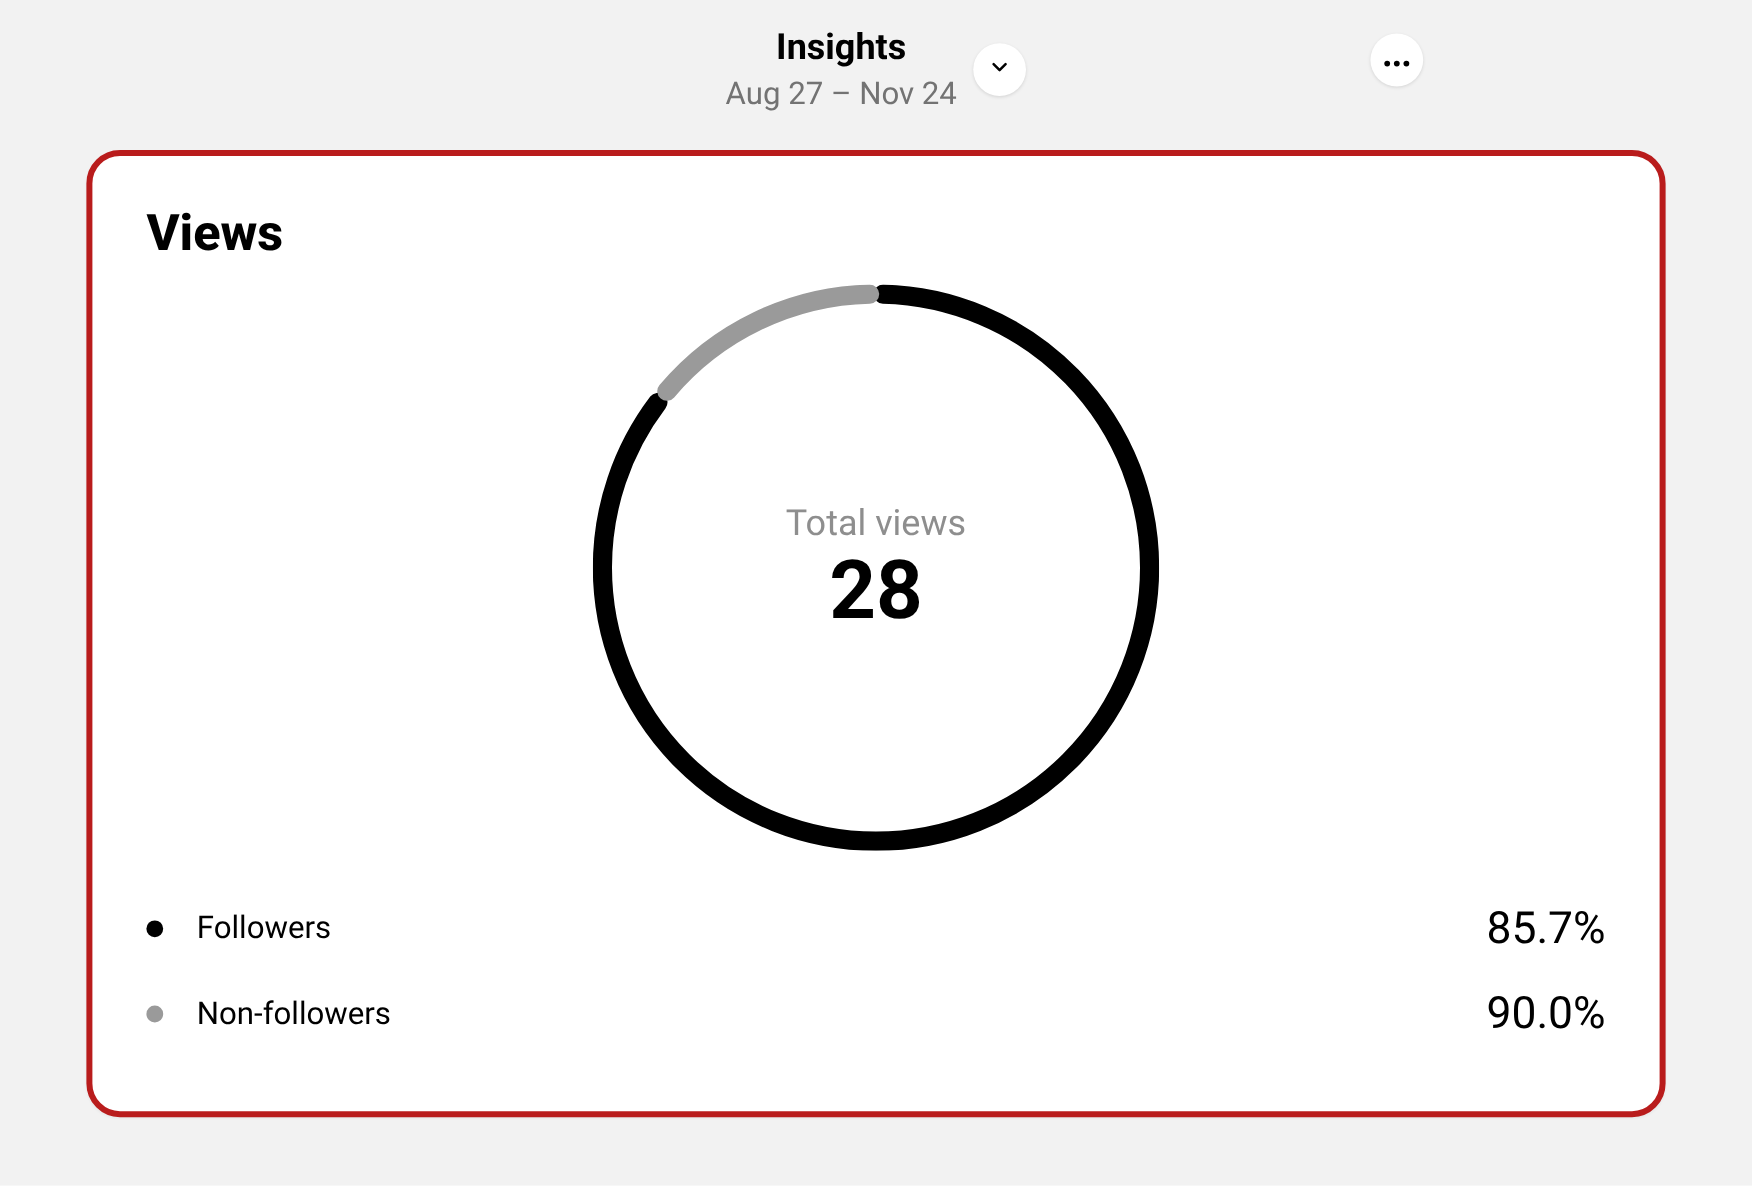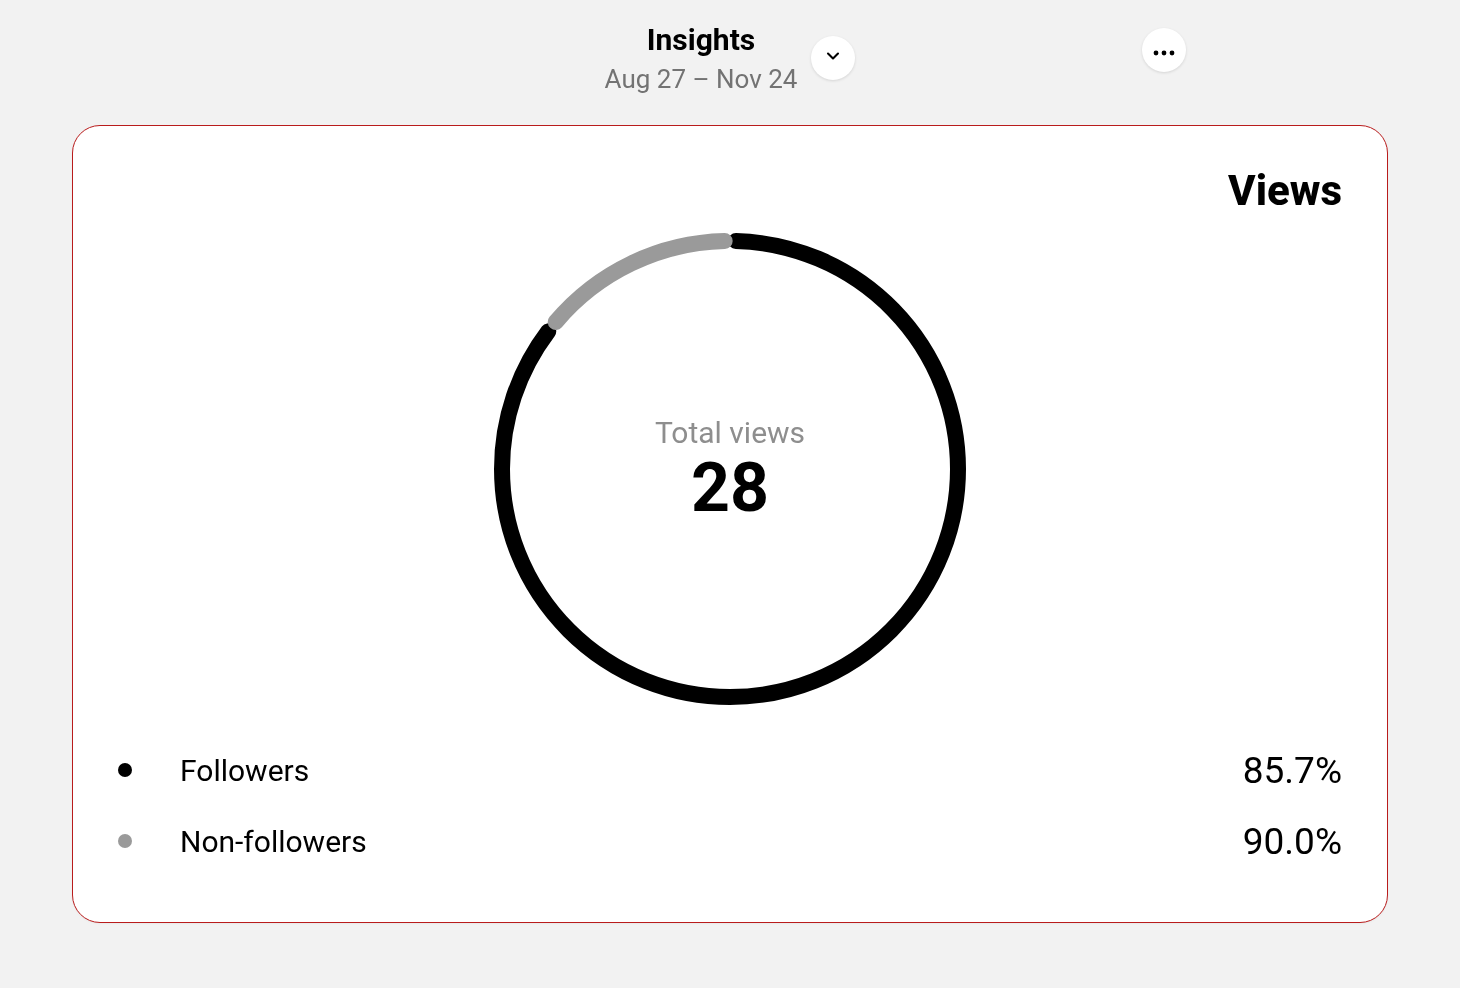--- a/index.html
+++ b/index.html
@@ -82,22 +82,21 @@
       width: 22px;
       height: 6px;
     }
 
     .card {
       background: #fff;
       border-radius: 28px;
       margin: 18px 72px 0 72px;
       padding: 40px 45px 45px 45px;
       box-shadow: 0 1px 2px rgba(0,0,0,0.04);
-      border: 1px solid #b91c1c;
-      text-align: right;
+      border: 5px solid #b91c1c;
     }
 
     .card-title {
       font-size: 42px;
       font-weight: 800;
       color: #000;
       margin-bottom: 18px;
     }
 
     .donut-wrap {
@@ -167,24 +166,23 @@
     }
 
     .legend-dot {
       width: 14px;
       height: 14px;
       border-radius: 50%;
       flex-shrink: 0;
     }
 
     .legend-label {
-      font-size: 30px;
-      font-weight: 400;
-      color: #000;
-      margin-left: 20px;
+      font-size: 26px;
+      font-weight: 400;
+      color: #000;
     }
 
     .legend-value {
       font-size: 37px;
       font-weight: 400;
       color: #000;
     }
   </style>
 </head>
 <body>

